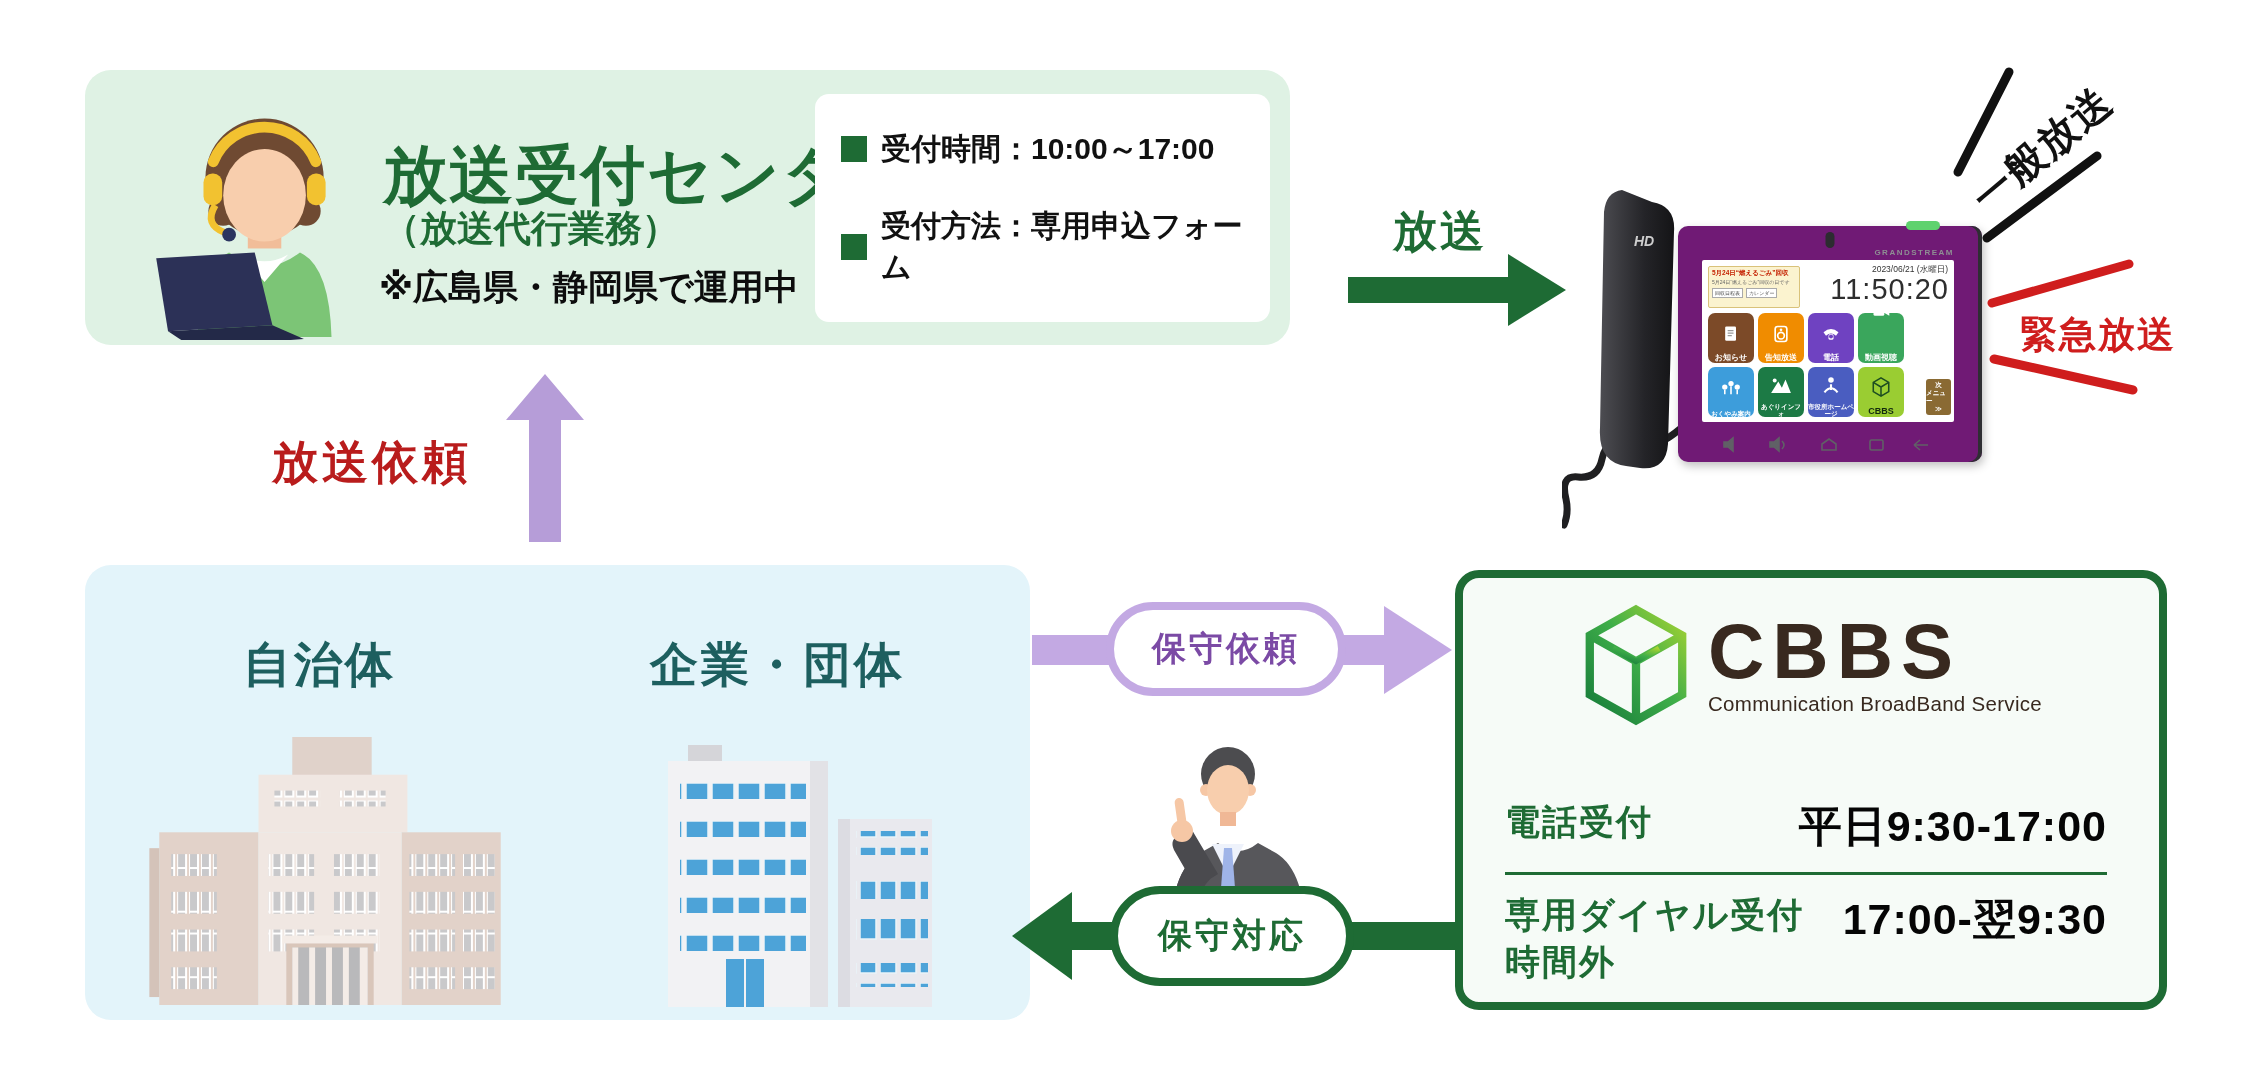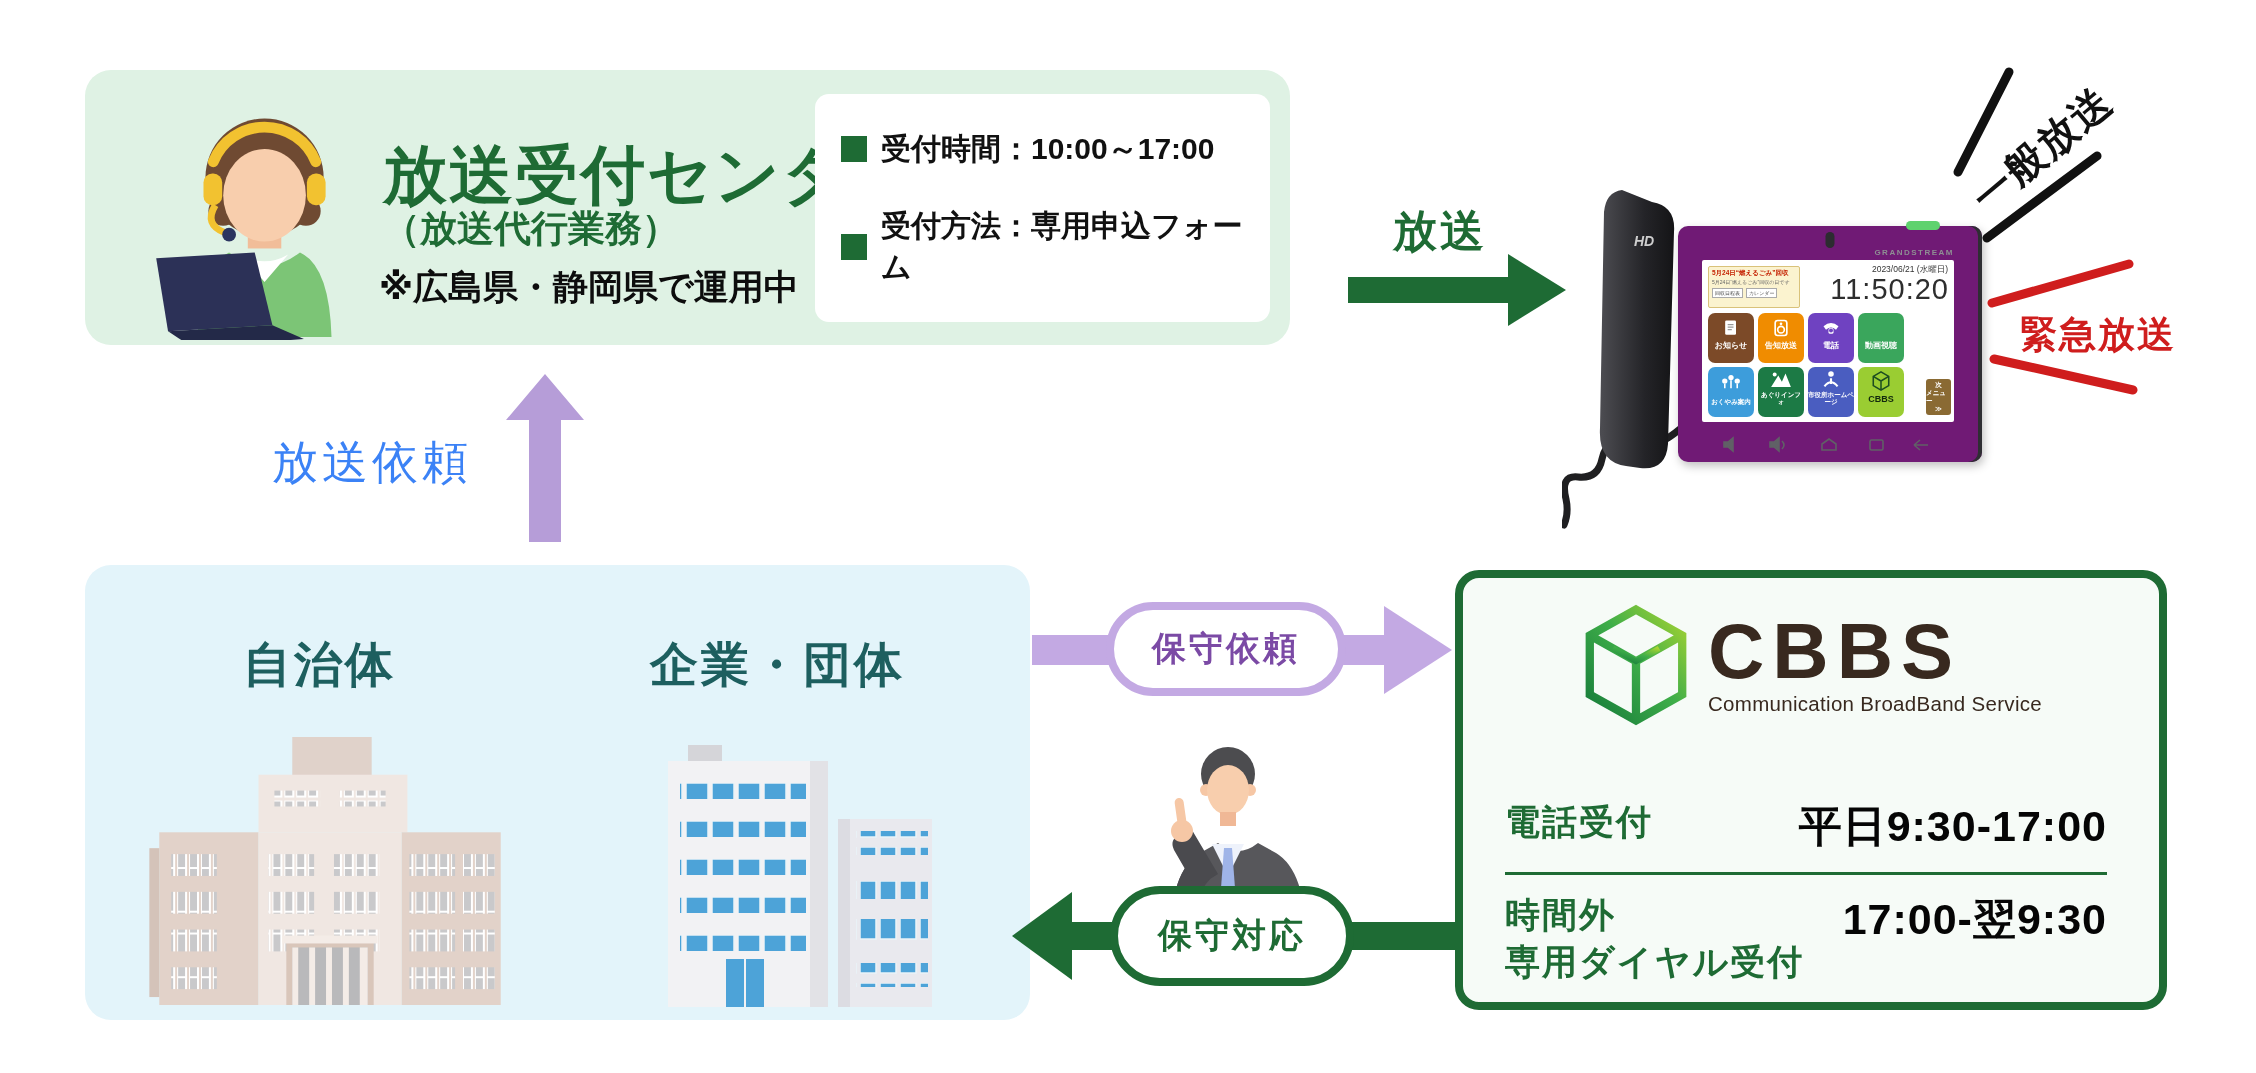--- a/index.html
+++ b/index.html
@@ -12,21 +12,21 @@
   .green-box { left:85px; top:70px; width:1205px; height:275px; background:#dff2e4; border-radius:26px; }
   .rc-title { left:298px; top:62px; font-size:64px; font-weight:800; color:#1e6b34; letter-spacing:2px; }
   .rc-subtitle { left:298px; top:134px; font-size:37px; font-weight:800; color:#1e6b34; }
   .rc-note { left:294px; top:194px; font-size:35px; font-weight:700; color:#0d0d0d; }
   .rc-card { left:730px; top:24px; width:455px; height:228px; background:#ffffff; border-radius:14px;
              display:flex; flex-direction:column; justify-content:center; gap:36px; padding-left:26px; }
   .rc-line { display:flex; align-items:center; font-size:30px; font-weight:700; color:#111; }
   .sq { width:26px; height:26px; background:#1e6b34; margin-right:14px; flex:0 0 auto; }
 
   
-  .req-label { left:272px; top:432px; font-size:46px; font-weight:400; color:#3b82f6; letter-spacing:4px; }
+  .req-label { left:272px; top:432px; font-size:46px; font-weight:700; color:#b91c1c; letter-spacing:4px; }
   .up-arrow { left:506px; top:374px; }
   .bc-label { left:1393px; top:202px; font-size:44px; font-weight:800; color:#1e6b34; letter-spacing:3px; }
   .right-arrow { left:1348px; top:250px; }
 
   .general-label { left:1978px; top:176px; font-size:40px; font-weight:800; color:#111;
                    transform:rotate(-40deg); transform-origin:0 50%; letter-spacing:2px; white-space:nowrap; }
   .emergency-label { left:2020px; top:310px; font-size:37px; font-weight:800; color:#cf1d1d; letter-spacing:2px; white-space:nowrap; }
   .burst { left:1940px; top:50px; }
 
   
@@ -44,21 +44,21 @@
   .notice { left:6px; top:6px; width:92px; height:42px; background:#fbf3cf; border:1px solid #d9c27a;
             border-radius:2px; padding:2px 3px; overflow:hidden; }
   .notice-title { font-size:6.5px; font-weight:700; color:#c42000; white-space:nowrap; overflow:hidden; }
   .notice-sub { font-size:5px; color:#666; white-space:nowrap; overflow:hidden; margin-top:1px; }
   .notice-btns { display:flex; gap:3px; margin-top:3px; }
   .notice-btn { font-size:5px; color:#444; background:#fff; border:0.5px solid #aaa; padding:1px 2px; }
   .sdate { right:6px; top:4px; font-size:8.5px; color:#333; }
   .stime { right:5px; top:13px; font-size:29px; color:#2e2e2e; letter-spacing:1px; }
   .tiles { left:6px; top:53px; display:grid; grid-template-columns:repeat(4,46px); grid-auto-rows:50px; gap:4px; }
   .tile { border-radius:7px; display:flex; flex-direction:column; align-items:center; justify-content:flex-end;
-          padding-bottom:12px; overflow:hidden; }
+          padding-bottom:0; overflow:hidden; }
   .tile .glyph { flex:1; display:flex; align-items:center; justify-content:center; width:100%; }
   .tile-label { font-size:8px; font-weight:700; color:#fff; line-height:1.1; text-align:center; }
   .tile-label.small { font-size:6.5px; }
   .tile-label.dark { color:#12290e; font-size:9px; font-weight:800; }
   .next-btn { right:3px; bottom:7px; width:25px; height:36px; background:#8a6a33; border-radius:3px; color:#fff;
               display:flex; flex-direction:column; align-items:center; justify-content:center;
               font-size:6.5px; line-height:1.2; font-weight:700; }
 
   
   .blue-box { left:85px; top:565px; width:945px; height:455px; background:#e3f4fa; border-radius:26px; }
@@ -414,21 +414,21 @@
       </div>
     </div>
     <div class="cbbs-rows">
       <div class="cbbs-row">
         <span class="cbbs-row-label">電話受付</span>
         <span class="cbbs-row-value">平日9:30-17:00</span>
       </div>
       <div class="cbbs-div"></div>
       <div class="cbbs-row cbbs-row2">
         <span class="cbbs-row-label">
+          <span style="display:block">専用ダイヤル受付</span>
           <span style="display:block">時間外</span>
-          <span style="display:block">専用ダイヤル受付</span>
         </span>
         <span class="cbbs-row-value">17:00-翌9:30</span>
       </div>
     </div>
   </div>
 
 </div>
 
 </body></html>

